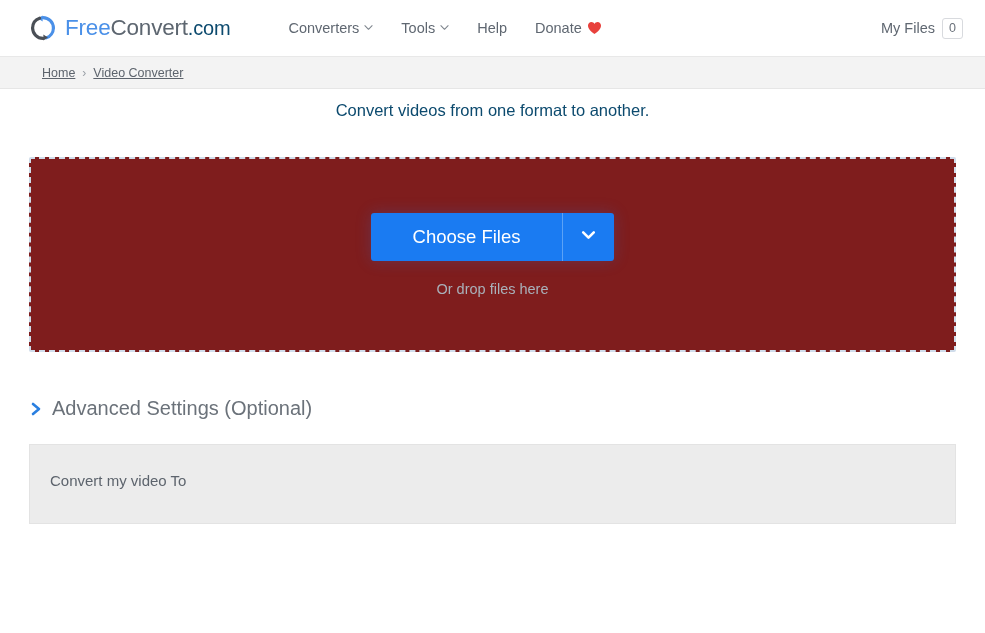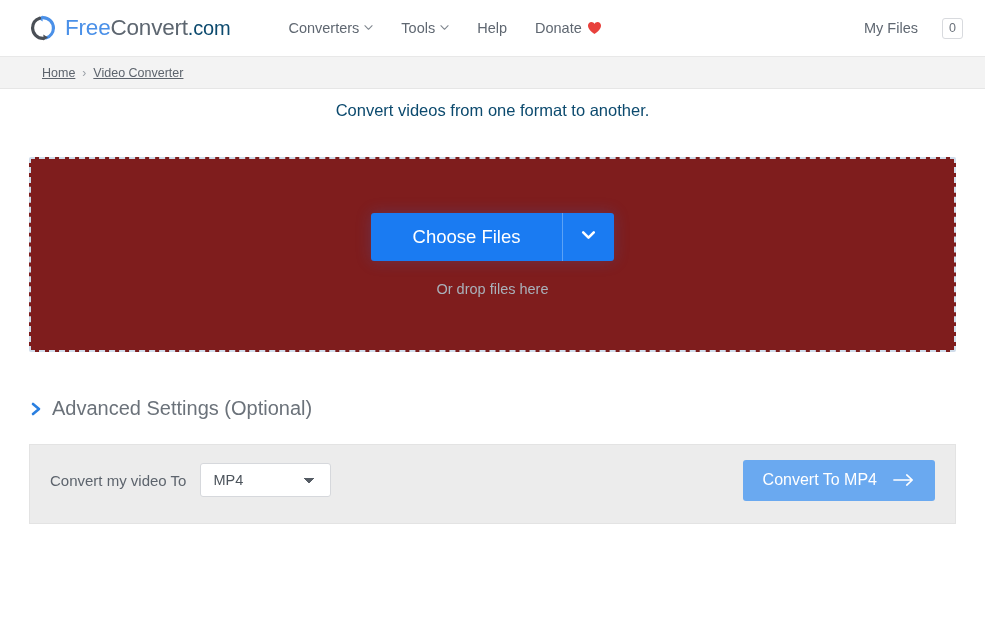--- a/index.html
+++ b/index.html
@@ -78,21 +78,21 @@
   .heart {
     display: inline-block;
     width: 15px;
     height: 14px;
   }
 
   .my-files {
     margin-left: auto;
     display: flex;
     align-items: center;
-    gap: 24px;
+    gap: 7px;
     font-size: 14.5px;
     color: #5f6771;
     cursor: pointer;
     white-space: nowrap;
   }
   .file-badge {
     border: 1px solid #d8dade;
     border-radius: 3px;
     min-width: 21px;
     height: 21px;
@@ -364,26 +364,15 @@
     <span class="adv-chevron">
       <svg viewBox="0 0 13 18" width="13" height="18" xmlns="http://www.w3.org/2000/svg">
         <path d="M3 4 L9 9 L3 14" fill="none" stroke="#2a7fe0" stroke-width="2.6" stroke-linecap="round" stroke-linejoin="round"></path>
       </svg>
     </span>
     <span class="adv-label">Advanced Settings (Optional)</span>
   </div>
 
   <div class="convert-bar">
     <span class="convert-label">Convert my video To</span>
-    <select class="format-select">
-      <option>MP4</option>
-    </select>
-    <button class="convert-btn">
-      <span class="convert-btn-label">Convert To MP4</span>
-      <span class="arrow-icon">
-        <svg viewBox="0 0 24 14" width="22" height="14" xmlns="http://www.w3.org/2000/svg">
-          <path d="M1 7 L21 7 M15 1.5 L21 7 L15 12.5" fill="none" stroke="#ffffff" stroke-width="1.8" stroke-linecap="round" stroke-linejoin="round"></path>
-        </svg>
-      </span>
-    </button>
   </div>
 
 </div>
 
 </body></html>

